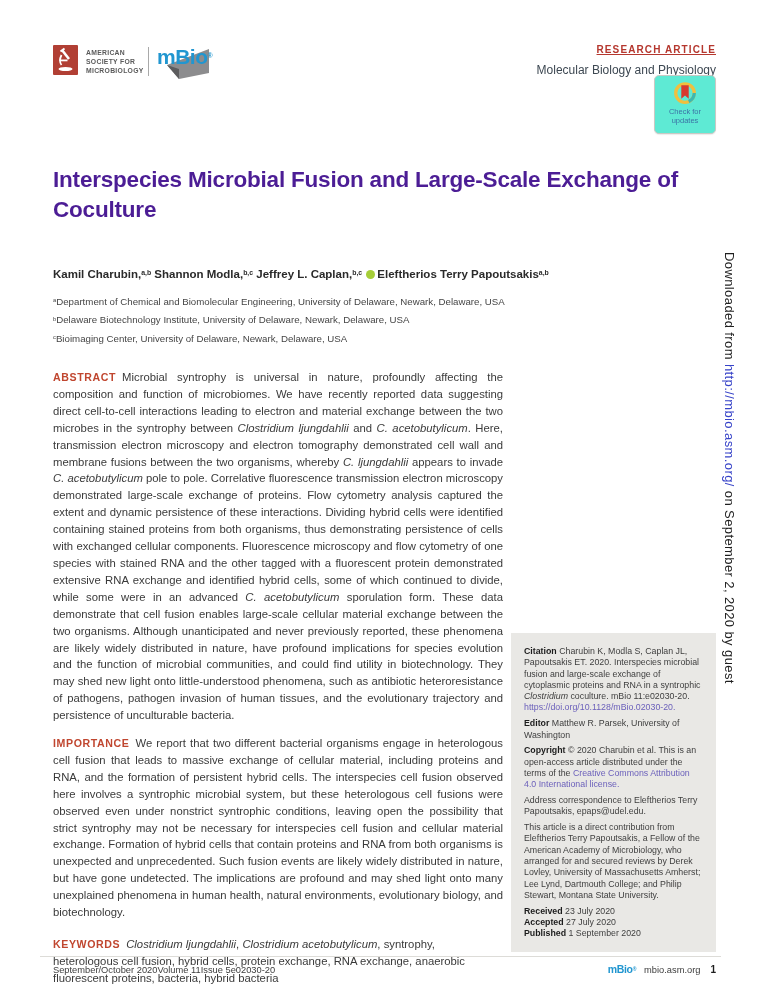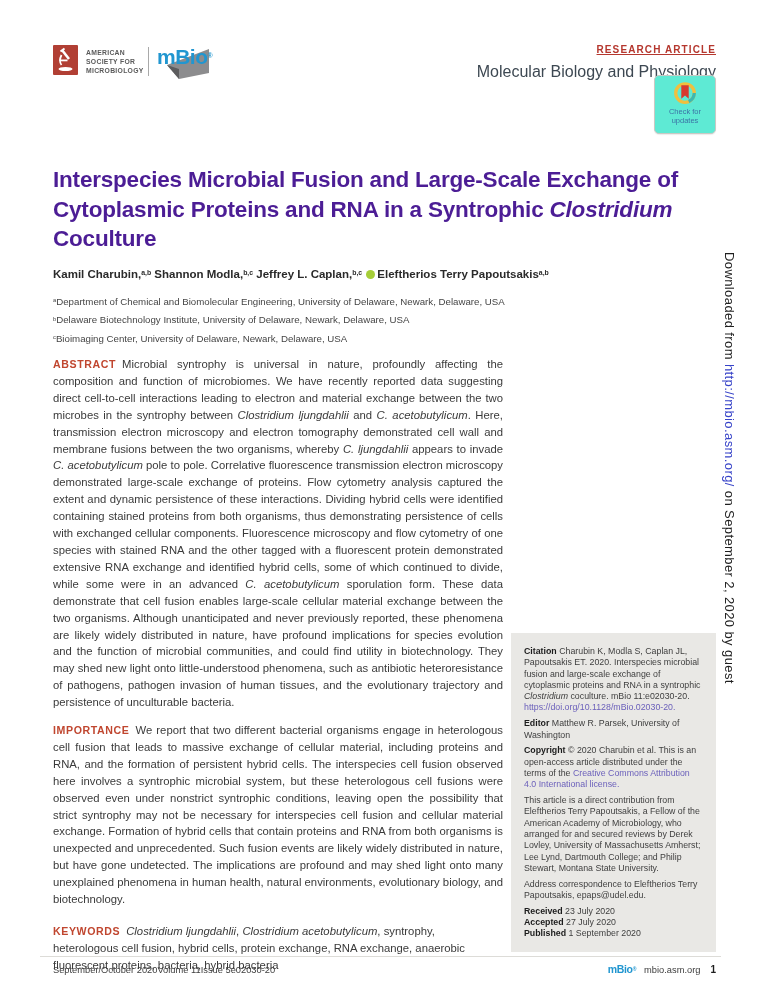--- a/index.html
+++ b/index.html
@@ -15,35 +15,35 @@
   .asm-logo { position:absolute; left:0; top:1px; width:25px; height:30px; background:#b13f34; border-radius:1px; }
   .asm-logo svg { display:block; margin:2px auto 0; }
   .asm-text { position:absolute; left:33px; top:5px; font-size:6.8px; font-weight:bold; color:#5a5a5a; line-height:8.8px; letter-spacing:0.3px; }
   .logo-divider { position:absolute; left:95px; top:3px; width:1px; height:29px; background:#a9a9a9; }
   .mbio-logo { position:absolute; left:104px; top:-1px; width:60px; height:40px; }
   .mbio-flag { position:absolute; left:6px; top:4px; }
   .mbio-text { position:absolute; left:0; top:2px; font-size:21px; font-weight:bold; color:#2196d0; letter-spacing:-0.5px; }
   .mbio-reg { font-size:7px; font-weight:bold; color:#2196d0; top:-0.9em; }
   .header-right { position:absolute; right:0; top:0; text-align:right; }
   .article-type { font-size:10px; font-weight:bold; color:#b5372e; letter-spacing:1.1px;text-decoration:underline; }
-  .section-name { font-size:16px; color:#3d4852; margin-top:8px; }
+  .section-name { font-size:12px; color:#3d4852; margin-top:8px; }
   .check-badge { position:absolute; right:0; top:31px; width:60px; height:57px; background:#5eead4; border:1px solid #c9c9c4; border-radius:5px; text-align:center; box-shadow:0 1px 1px rgba(0,0,0,0.08); cursor:pointer; }
   .check-badge svg { display:block; margin:5px auto 1px; }
   .check-text { font-size:7.5px; color:#3c74a6; line-height:8.5px; }
 
   
   .title { position:absolute; top:165px; left:53px; width:655px; margin:0; font-size:22.5px; line-height:29.5px; font-weight:bold; color:#4c1d95; letter-spacing:-0.2px; }
   .tline { display:block; }
   .authors { position:absolute; top:268px; left:53px; width:655px; font-size:11.5px; font-weight:bold; color:#2a2a2a; }
   .authors sup { font-weight:bold; }
   .inline-icon.orcid { display:inline-block; width:9px; height:9px; border-radius:50%; background:#a6ce39; vertical-align:-1px; margin:0 2px 0 1px; }
   .affiliations { position:absolute; top:293px; left:53px; width:655px; font-size:9.7px; color:#454545; line-height:18.3px; }
 
   
-  .main-col { position:absolute; top:356px; left:53px; width:450px; }
+  .main-col { position:absolute; top:369px; left:53px; width:450px; }
   .para { margin:0; font-size:11.3px; line-height:16.9px; color:#3a3a3a; }
   .justify { text-align:justify; }
   .para + .para { margin-top:11px; }
   .para.keywords { margin-top:15px; }
   .plabel { color:#c0462f; font-weight:bold; letter-spacing:0.6px; font-size:10.6px; margin-right:6px; }
 
   
   .sidebar { position:absolute; left:511px; top:633px; width:205px; height:319px; box-sizing:border-box; background:#e9e8e5; padding:13px 13px 22px; font-size:8.8px; line-height:11.3px; color:#3e3e3e; }
   .sidebar p { margin:0 0 4.5px; }
   .sidebar p.tight { margin:0; }
@@ -103,21 +103,20 @@
       </svg>
       <div class="check-text">
         <div>Check for</div>
         <div>updates</div>
       </div>
     </div>
   </div>
 
   <h1 class="title">
     <span class="tline"><span>Interspecies Microbial Fusion and Large-Scale Exchange of</span></span>
-    <span class="tline"><span>Cytoplasmic Proteins and RNA in a Syntrophic </span><span class="it">Clostridium</span></span>
     <span class="tline"><span>Coculture</span></span>
   </h1>
 
   <div class="authors"><span>Kamil Charubin,</span><sup>a,b</sup><span> Shannon Modla,</span><sup>b,c</sup><span> Jeffrey L. Caplan,</span><sup>b,c</sup><span> </span><span class="inline-icon orcid"></span><span>Eleftherios Terry Papoutsakis</span><sup>a,b</sup></div>
 
   <div class="affiliations">
     <div class="affil"><sup>a</sup><span>Department of Chemical and Biomolecular Engineering, University of Delaware, Newark, Delaware, USA</span></div>
     <div class="affil"><sup>b</sup><span>Delaware Biotechnology Institute, University of Delaware, Newark, Delaware, USA</span></div>
     <div class="affil"><sup>c</sup><span>Bioimaging Center, University of Delaware, Newark, Delaware, USA</span></div>
   </div>
@@ -125,22 +124,22 @@
   <div class="main-col">
     <p class="para justify"><span class="plabel">ABSTRACT</span><span><span>Microbial syntrophy is universal in nature, profoundly affecting the composition and function of microbiomes. We have recently reported data suggesting direct cell-to-cell interactions leading to electron and material exchange between the two microbes in the syntrophy between </span><span class="it">Clostridium ljungdahlii</span><span> and </span><span class="it">C. acetobutylicum</span><span>. Here, transmission electron microscopy and electron tomography demonstrated cell wall and membrane fusions between the two organisms, whereby </span><span class="it">C. ljungdahlii</span><span> appears to invade </span><span class="it">C. acetobutylicum</span><span> pole to pole. Correlative fluorescence transmission electron microscopy demonstrated large-scale exchange of proteins. Flow cytometry analysis captured the extent and dynamic persistence of these interactions. Dividing hybrid cells were identified containing stained proteins from both organisms, thus demonstrating persistence of cells with exchanged cellular components. Fluorescence microscopy and flow cytometry of one species with stained RNA and the other tagged with a fluorescent protein demonstrated extensive RNA exchange and identified hybrid cells, some of which continued to divide, while some were in an advanced </span><span class="it">C. acetobutylicum</span><span> sporulation form. These data demonstrate that cell fusion enables large-scale cellular material exchange between the two organisms. Although unanticipated and never previously reported, these phenomena are likely widely distributed in nature, have profound implications for species evolution and the function of microbial communities, and could find utility in biotechnology. They may shed new light onto little-understood phenomena, such as antibiotic heteroresistance of pathogens, pathogen invasion of human tissues, and the evolutionary trajectory and persistence of unculturable bacteria.</span></span></p>
     <p class="para justify"><span class="plabel">IMPORTANCE</span><span><span>We report that two different bacterial organisms engage in heterologous cell fusion that leads to massive exchange of cellular material, including proteins and RNA, and the formation of persistent hybrid cells. The interspecies cell fusion observed here involves a syntrophic microbial system, but these heterologous cell fusions were observed even under nonstrict syntrophic conditions, leaving open the possibility that strict syntrophy may not be necessary for interspecies cell fusion and cellular material exchange. Formation of hybrid cells that contain proteins and RNA from both organisms is unexpected and unprecedented. Such fusion events are likely widely distributed in nature, but have gone undetected. The implications are profound and may shed light onto many unexplained phenomena in human health, natural environments, evolutionary biology, and biotechnology.</span></span></p>
     <p class="para keywords"><span class="plabel">KEYWORDS</span><span><span class="it">Clostridium ljungdahlii</span><span>, </span><span class="it">Clostridium acetobutylicum</span><span>, syntrophy, heterologous cell fusion, hybrid cells, protein exchange, RNA exchange, anaerobic fluorescent proteins, bacteria, hybrid bacteria</span></span></p>
   </div>
 
   <aside class="sidebar">
     <p><span class="bd">Citation </span><span>Charubin K, Modla S, Caplan JL, Papoutsakis ET. 2020. Interspecies microbial fusion and large-scale exchange of cytoplasmic proteins and RNA in a syntrophic </span><span class="it">Clostridium</span><span> coculture. mBio 11:e02030-20. </span><span class="link">https://doi.org/10.1128/mBio.02030-20.</span></p>
     <p><span class="bd">Editor </span><span>Matthew R. Parsek, University of Washington</span></p>
     <p><span class="bd">Copyright </span><span>© 2020 Charubin et al. This is an open-access article distributed under the terms of the </span><span class="link">Creative Commons Attribution 4.0 International license.</span></p>
+    <p><span>Address correspondence to Eleftherios Terry Papoutsakis, epaps@udel.edu.</span></p>
     <p><span>This article is a direct contribution from Eleftherios Terry Papoutsakis, a Fellow of the American Academy of Microbiology, who arranged for and secured reviews by Derek Lovley, University of Massachusetts Amherst; Lee Lynd, Dartmouth College; and Philip Stewart, Montana State University.</span></p>
-    <p><span>Address correspondence to Eleftherios Terry Papoutsakis, epaps@udel.edu.</span></p>
     <p class="tight"><span class="bd">Received </span><span>23 July 2020</span></p>
     <p class="tight"><span class="bd">Accepted </span><span>27 July 2020</span></p>
     <p class="tight"><span class="bd">Published </span><span>1 September 2020</span></p>
   </aside>
 
   <div class="footer-rule"></div>
   <div class="footer">
     <span class="footer-left">
       <span>September/October 2020</span><span>Volume 11</span><span>Issue 5</span><span>e02030-20</span>
     </span>

